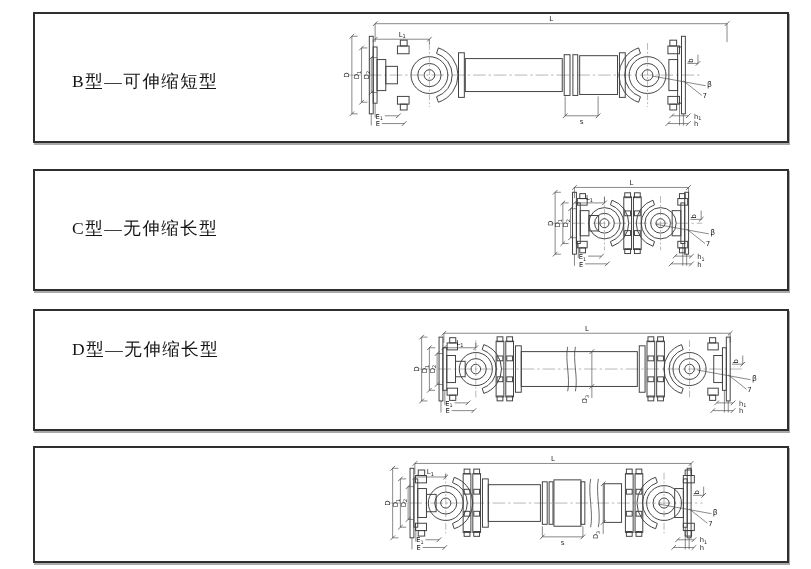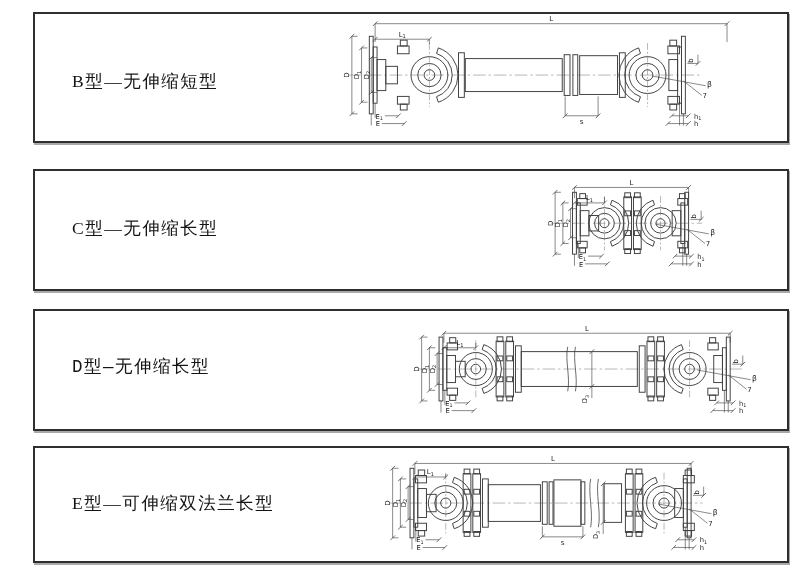--- a/index.html
+++ b/index.html
@@ -113,21 +113,21 @@
           <line x1="647" y1="105" x2="664" y2="105" stroke="#444444" stroke-width="0.65" fill="none"></line>
           <line x1="644.6" y1="107.4" x2="649.4" y2="102.6" stroke="#444444" stroke-width="0.8"></line>
           <line x1="661.6" y1="107.4" x2="666.4" y2="102.6" stroke="#444444" stroke-width="0.8"></line>
           <text x="670" y="107.8" fill="#1a1a1a" font-size="7" font-family="&quot;DejaVu Sans&quot;,sans-serif" text-anchor="start"><tspan>h</tspan><tspan dy="1.8" font-size="5.04">1</tspan></text>
           <line x1="643" y1="113" x2="664" y2="113" stroke="#444444" stroke-width="0.65" fill="none"></line>
           <line x1="640.6" y1="115.4" x2="645.4" y2="110.6" stroke="#444444" stroke-width="0.8"></line>
           <line x1="661.6" y1="115.4" x2="666.4" y2="110.6" stroke="#444444" stroke-width="0.8"></line>
           <text x="670" y="115.8" fill="#1a1a1a" font-size="7" font-family="&quot;DejaVu Sans&quot;,sans-serif" text-anchor="start">h</text>
         </g>
       </svg>
-  <div class="panel-title" style="top:55px;">B型—无伸缩短型</div>
+  <div class="panel-title" style="top:55px;">B型—可伸缩短型</div>
 </div>
 
 <div class="panel" id="panel-1" style="top:169px;height:122px;">
   <svg class="drawing" id="svg-1" viewBox="0 0 756 122">
         <g>
           <line x1="523" y1="54" x2="679" y2="54" stroke="#6a6a6a" stroke-width="0.5" stroke-dasharray="13 3 2.5 3"></line>
           <rect x="545" y="22" width="4" height="64" fill="none" stroke="#3f3f3f" stroke-width="1"></rect>
           <rect x="549" y="33" width="4" height="42" fill="none" stroke="#3f3f3f" stroke-width="1"></rect>
           <rect x="553" y="41" width="9" height="26" fill="none" stroke="#3f3f3f" stroke-width="1"></rect>
           <rect x="562" y="46" width="10" height="16" fill="none" stroke="#3f3f3f" stroke-width="1"></rect>
@@ -342,21 +342,21 @@
           <line x1="694" y1="95" x2="711" y2="95" stroke="#444444" stroke-width="0.65" fill="none"></line>
           <line x1="691.6" y1="97.4" x2="696.4" y2="92.6" stroke="#444444" stroke-width="0.8"></line>
           <line x1="708.6" y1="97.4" x2="713.4" y2="92.6" stroke="#444444" stroke-width="0.8"></line>
           <text x="717" y="97.8" fill="#1a1a1a" font-size="7" font-family="&quot;DejaVu Sans&quot;,sans-serif" text-anchor="start"><tspan>h</tspan><tspan dy="1.8" font-size="5.04">1</tspan></text>
           <line x1="690" y1="103" x2="711" y2="103" stroke="#444444" stroke-width="0.65" fill="none"></line>
           <line x1="687.6" y1="105.4" x2="692.4" y2="100.6" stroke="#444444" stroke-width="0.8"></line>
           <line x1="708.6" y1="105.4" x2="713.4" y2="100.6" stroke="#444444" stroke-width="0.8"></line>
           <text x="717" y="105.8" fill="#1a1a1a" font-size="7" font-family="&quot;DejaVu Sans&quot;,sans-serif" text-anchor="start">h</text>
         </g>
       </svg>
-  <div class="panel-title" style="top:43px;font-family:Liberation Mono, monospace;">D型—无伸缩长型</div>
+  <div class="panel-title" style="top:26px;">D型—无伸缩长型</div>
 </div>
 
 <div class="panel" id="panel-3" style="top:446px;height:117px;">
   <svg class="drawing" id="svg-3" viewBox="0 0 756 117">
         <g>
           <line x1="355" y1="57" x2="680" y2="57" stroke="#6a6a6a" stroke-width="0.5" stroke-dasharray="13 3 2.5 3"></line>
           <rect x="377" y="21" width="4" height="72" fill="none" stroke="#3f3f3f" stroke-width="1"></rect>
           <rect x="381" y="32" width="4" height="50" fill="none" stroke="#3f3f3f" stroke-width="1"></rect>
           <rect x="385" y="42" width="9" height="30" fill="none" stroke="#3f3f3f" stroke-width="1"></rect>
           <rect x="394" y="48" width="10" height="18" fill="none" stroke="#3f3f3f" stroke-width="1"></rect>
@@ -476,16 +476,15 @@
           <line x1="654" y1="95" x2="671" y2="95" stroke="#444444" stroke-width="0.65" fill="none"></line>
           <line x1="651.6" y1="97.4" x2="656.4" y2="92.6" stroke="#444444" stroke-width="0.8"></line>
           <line x1="668.6" y1="97.4" x2="673.4" y2="92.6" stroke="#444444" stroke-width="0.8"></line>
           <text x="677" y="97.8" fill="#1a1a1a" font-size="7" font-family="&quot;DejaVu Sans&quot;,sans-serif" text-anchor="start"><tspan>h</tspan><tspan dy="1.8" font-size="5.04">1</tspan></text>
           <line x1="650" y1="103" x2="671" y2="103" stroke="#444444" stroke-width="0.65" fill="none"></line>
           <line x1="647.6" y1="105.4" x2="652.4" y2="100.6" stroke="#444444" stroke-width="0.8"></line>
           <line x1="668.6" y1="105.4" x2="673.4" y2="100.6" stroke="#444444" stroke-width="0.8"></line>
           <text x="677" y="105.8" fill="#1a1a1a" font-size="7" font-family="&quot;DejaVu Sans&quot;,sans-serif" text-anchor="start">h</text>
         </g>
       </svg>
-  <div class="panel-title" style="top:43px;">E型—可伸缩双法兰长型</div>
 </div>
 
 </div>
 
 </body></html>

